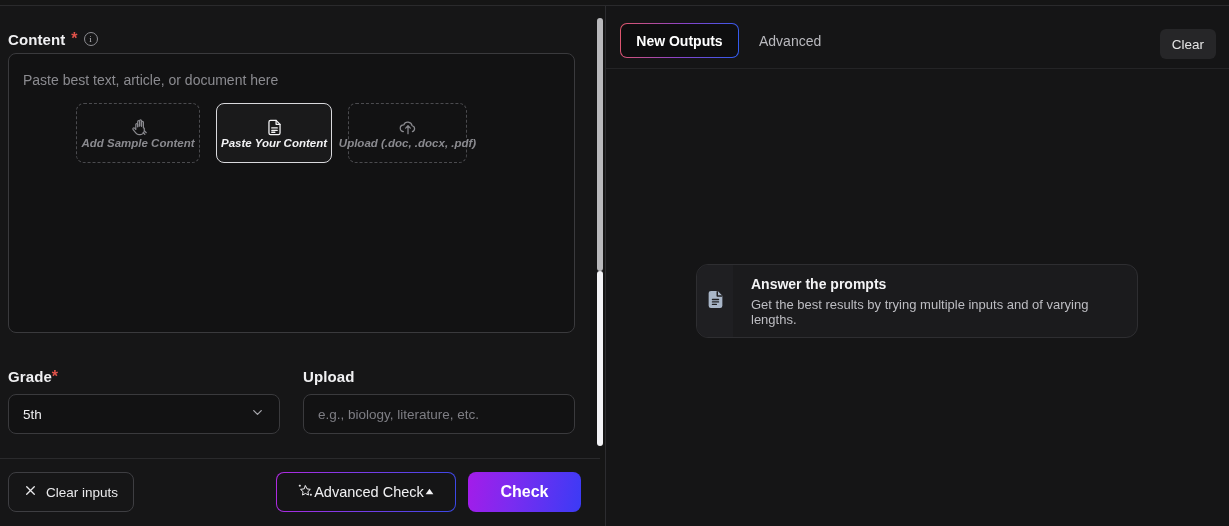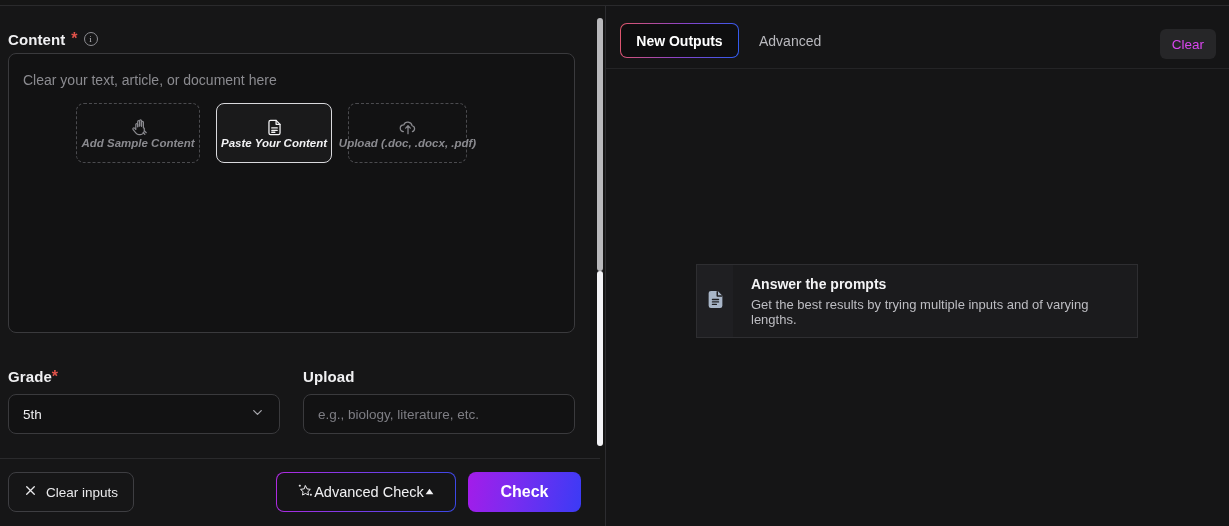--- a/index.html
+++ b/index.html
@@ -80,26 +80,26 @@
   .right-header { position: absolute; left: 0; top: 0; width: 623px; height: 58px; }
 
   .tab-new { position: absolute; left: 14px; top: 17px; height: 35px; border-radius: 7px; padding: 1.3px;
              background: linear-gradient(100deg, #e0566a 0%, #8c43c8 50%, #2f5cf0 100%); cursor: pointer; }
   .tab-new-inner { height: 100%; border-radius: 6px; background: #0e0e0f; display: flex;
                    align-items: center; padding: 0 15px; color: #fff; font-size: 14px; font-weight: bold; }
   .tab-history { position: absolute; left: 139px; top: 17px; height: 35px; display: flex;
                  align-items: center; padding: 0 14px; color: #b9b9be; font-size: 14px;
                  background: transparent; border: none; font-family: "Liberation Sans", sans-serif; cursor: pointer; }
   .clear-btn { position: absolute; right: 13px; top: 23px; height: 30px; padding: 0 12px;
-               border: none; border-radius: 6px; background: #262628; color: #d946ef;
+               border: none; border-radius: 6px; background: #262628; color: #e5e5e5;
                font-size: 13.5px; font-family: "Liberation Sans", sans-serif; cursor: pointer; }
   .right-rule { position: absolute; left: 0; top: 62px; width: 623px; height: 1px; background: #242426; }
 
   .prompt-card { position: absolute; left: 90px; top: 258px; width: 442px; height: 74px;
-                 border: 1px solid #2e2e31; border-radius: 0; background: #1b1b1d;
+                 border: 1px solid #2e2e31; border-radius: 12px; background: #1b1b1d;
                  display: flex; align-items: center; overflow: hidden; }
   .card-accent { width: 36px; height: 100%; background: #1f1f22; display: flex;
                  align-items: center; justify-content: center; flex: none; }
   .card-body { padding: 0 0 0 18px; }
   .card-title { font-size: 14px; font-weight: bold; color: #f3f3f5; margin-bottom: 5px; }
   .card-sub { font-size: 13px; color: #bdbdc2; }
 </style>
 </head>
 <body>
 
@@ -109,21 +109,21 @@
 
   <div class="left">
 
     <div class="content-label-row">
       <span class="lbl">Content</span>
       <span class="req">*</span>
       <span class="info-ico">i</span>
     </div>
 
     <div class="textarea-box">
-      <div class="ta-placeholder">Clear your text, article, or document here</div>
+      <div class="ta-placeholder">Paste best text, article, or document here</div>
     </div>
 
     <div class="chips">
 
       <div class="chip chip-sample">
         <span>
           <svg width="19" height="19" viewBox="0 0 24 24" fill="none" stroke="#8a8a8f" stroke-width="1.5" stroke-linecap="round" stroke-linejoin="round">
             <path d="M11 11V4.5a1.2 1.2 0 1 1 2.4 0V10"></path>
             <path d="M13.4 10V3.6a1.2 1.2 0 1 1 2.4 0V10"></path>
             <path d="M15.8 10.5V5.4a1.2 1.2 0 1 1 2.4 0v7.2"></path>

